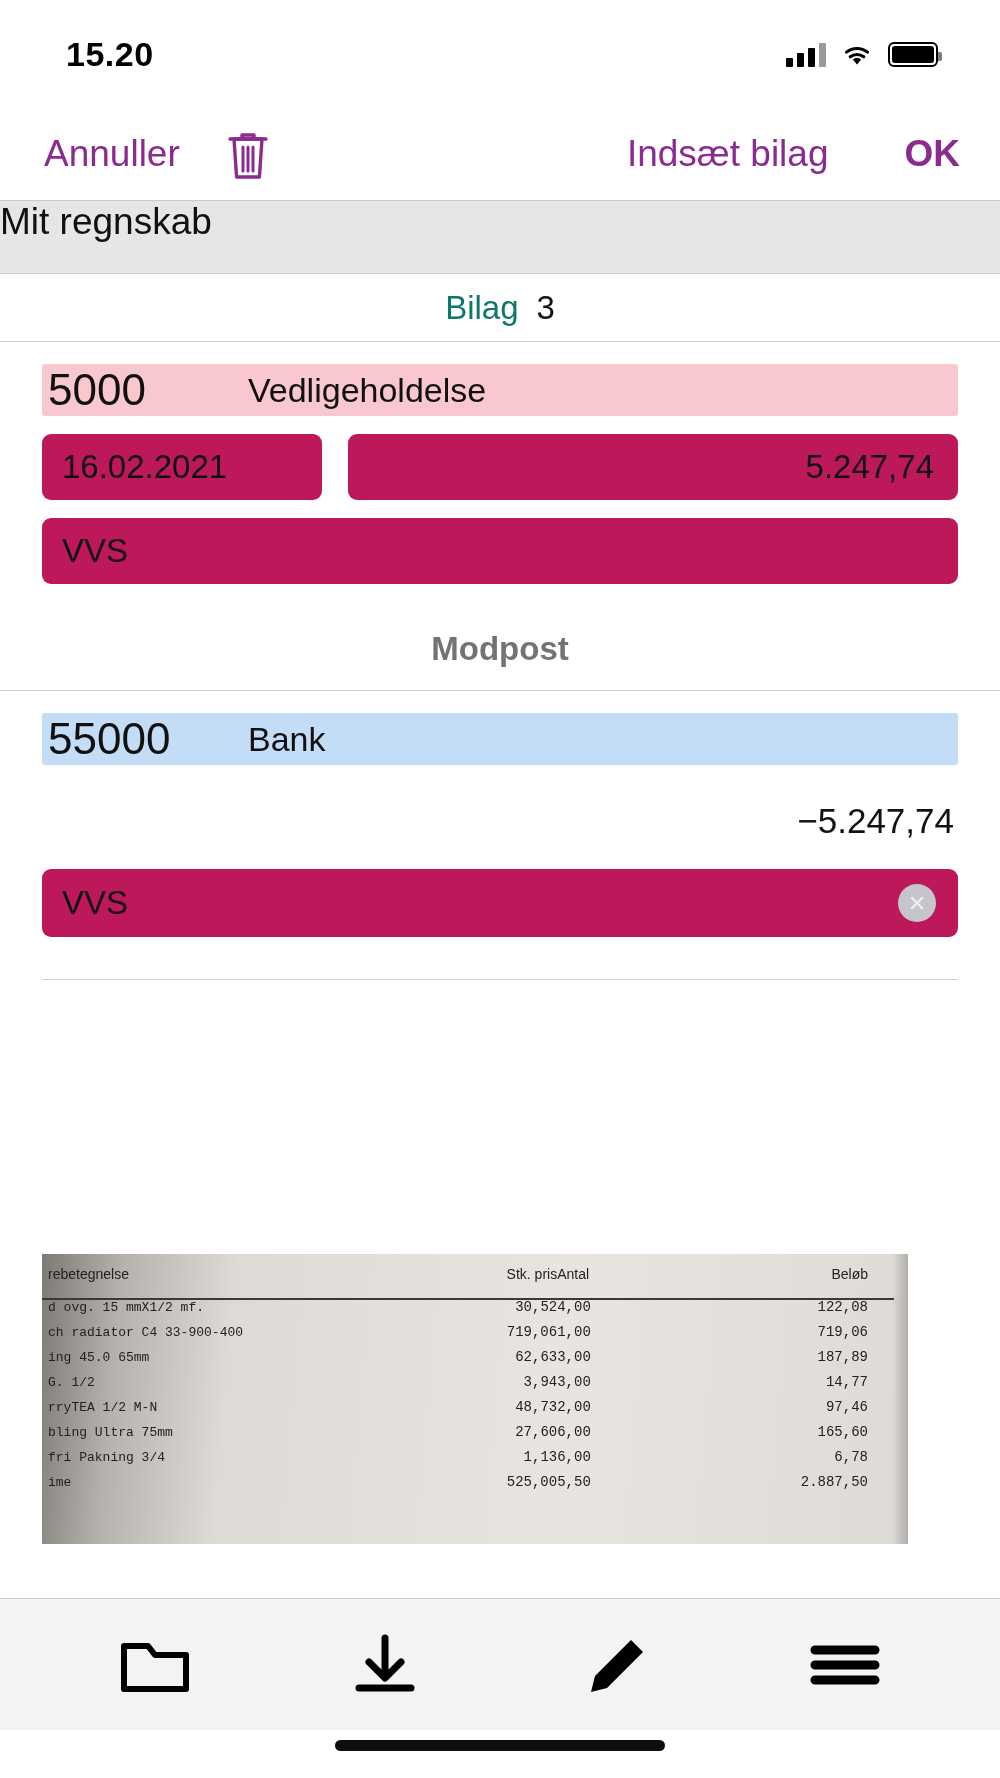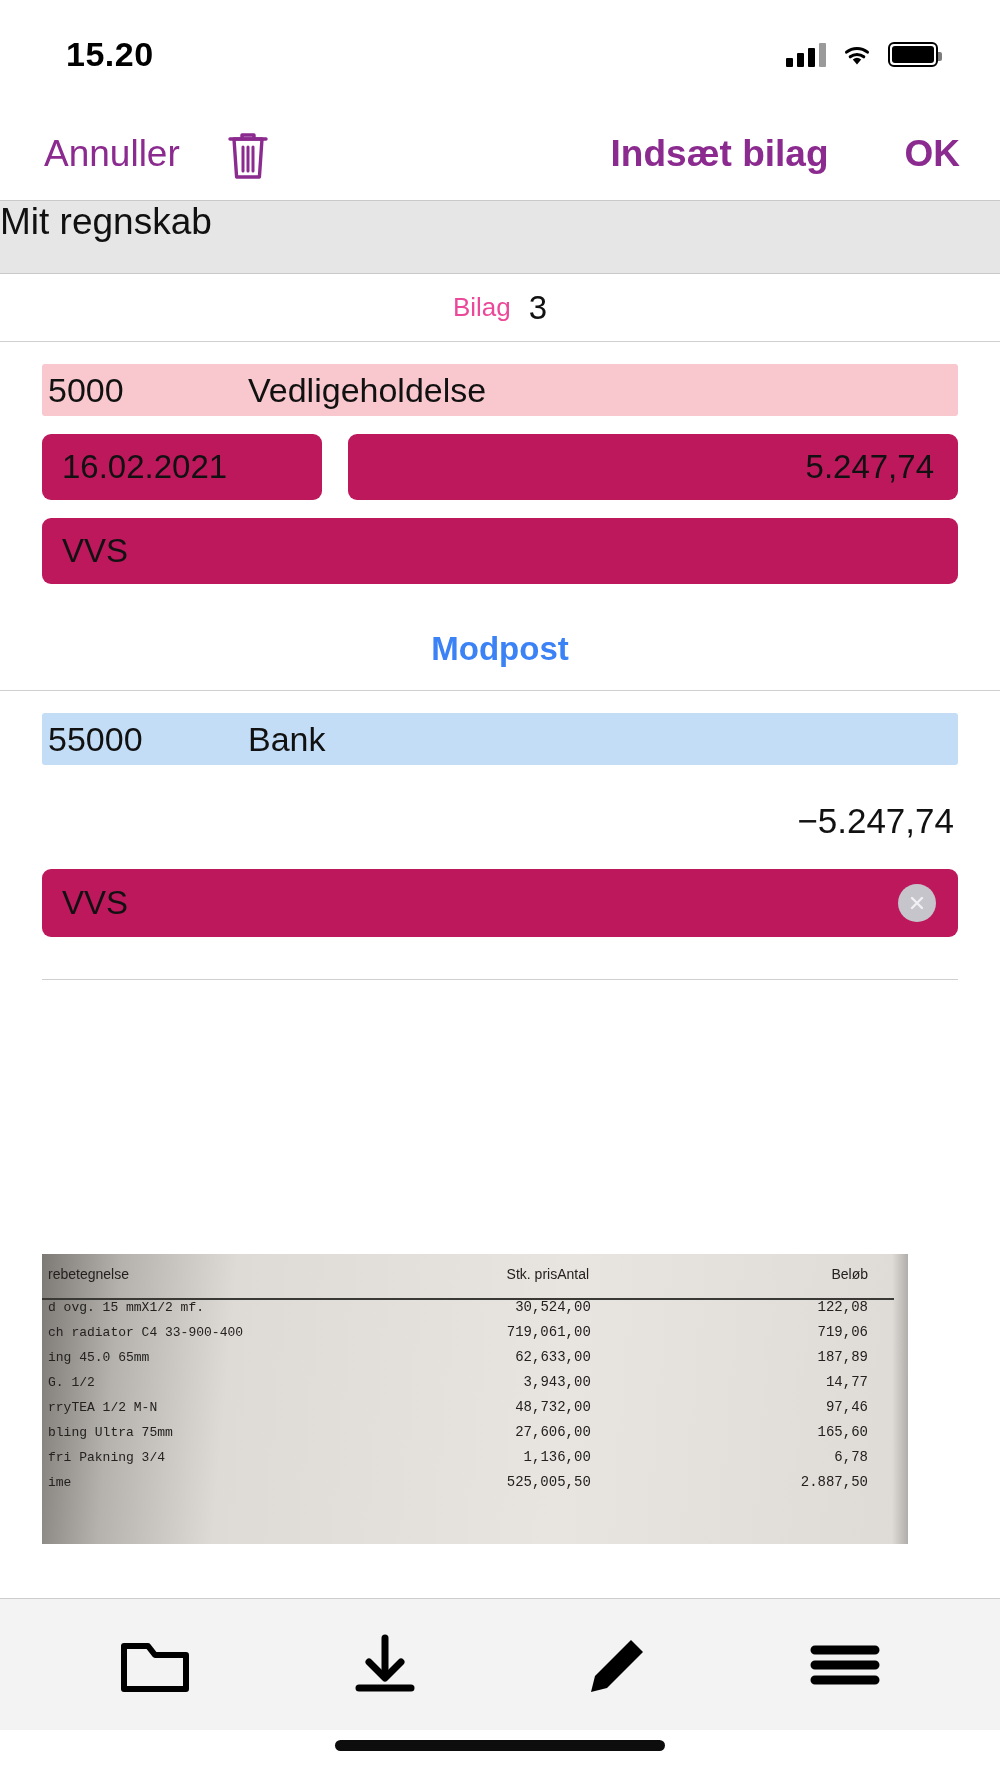--- a/index.html
+++ b/index.html
@@ -88,21 +88,21 @@
   }
   .nav-btn {
     font-size: 37px;
     color: #8b2a8f;
     font-weight: 400;
     white-space: nowrap;
   }
   .nav-cancel { margin-right: 44px; }
   .nav-trash { width: 48px; height: 54px; }
   .nav-spacer { flex: 1; }
-  .nav-insert { font-weight: 700; margin-right: 76px; }
+  .nav-insert { font-weight: 400; margin-right: 76px; }
   .nav-ok { font-weight: 600; }
 
   
   .titleband {
     flex: 0 0 74px;
     background: #e6e6e6;
     display: flex;
     align-items: flex-start;
     border-top: 1px solid #c9c9c9;
     border-bottom: 1px solid #c9c9c9;
@@ -120,35 +120,35 @@
     background: #fff;
     overflow: hidden;
   }
   .bilag-row {
     height: 68px;
     display: flex;
     align-items: center;
     justify-content: center;
     border-bottom: 1px solid #cfcfcf;
   }
-  .bilag-row .lbl { font-size: 26px; color: #ec4899; }
+  .bilag-row .lbl { font-size: 33px; color: #0f766e; }
   .bilag-row .num { font-size: 33px; color: #111; margin-left: 18px; }
 
   .acct {
     margin: 22px 42px 0 42px;
     height: 52px;
     display: flex;
     align-items: center;
     padding-left: 6px;
     border-radius: 3px;
   }
   .acct.debit { background: #f8c8ce; }
   .acct.credit { background: #c3ddf7; }
   .acct .code {
-    font-size: 34px;
+    font-size: 44px;
     color: #111;
     width: 200px;
   }
   .acct .name { font-size: 34px; color: #111; }
 
   .fieldrow {
     display: flex;
     margin: 18px 42px 0 42px;
     gap: 26px;
   }
@@ -171,21 +171,21 @@
   .field.text {
     margin: 18px 42px 0 42px;
     border-radius: 9px;
     height: 66px;
   }
 
   .modpost {
     text-align: center;
     font-size: 33px;
     font-weight: 700;
-    color: #3b82f6;
+    color: #737373;
     margin-top: 46px;
     padding-bottom: 22px;
     border-bottom: 1px solid #cfcfcf;
   }
 
   .credit-amount {
     display: flex;
     justify-content: flex-end;
     padding: 0 46px;
     margin-top: 36px;

